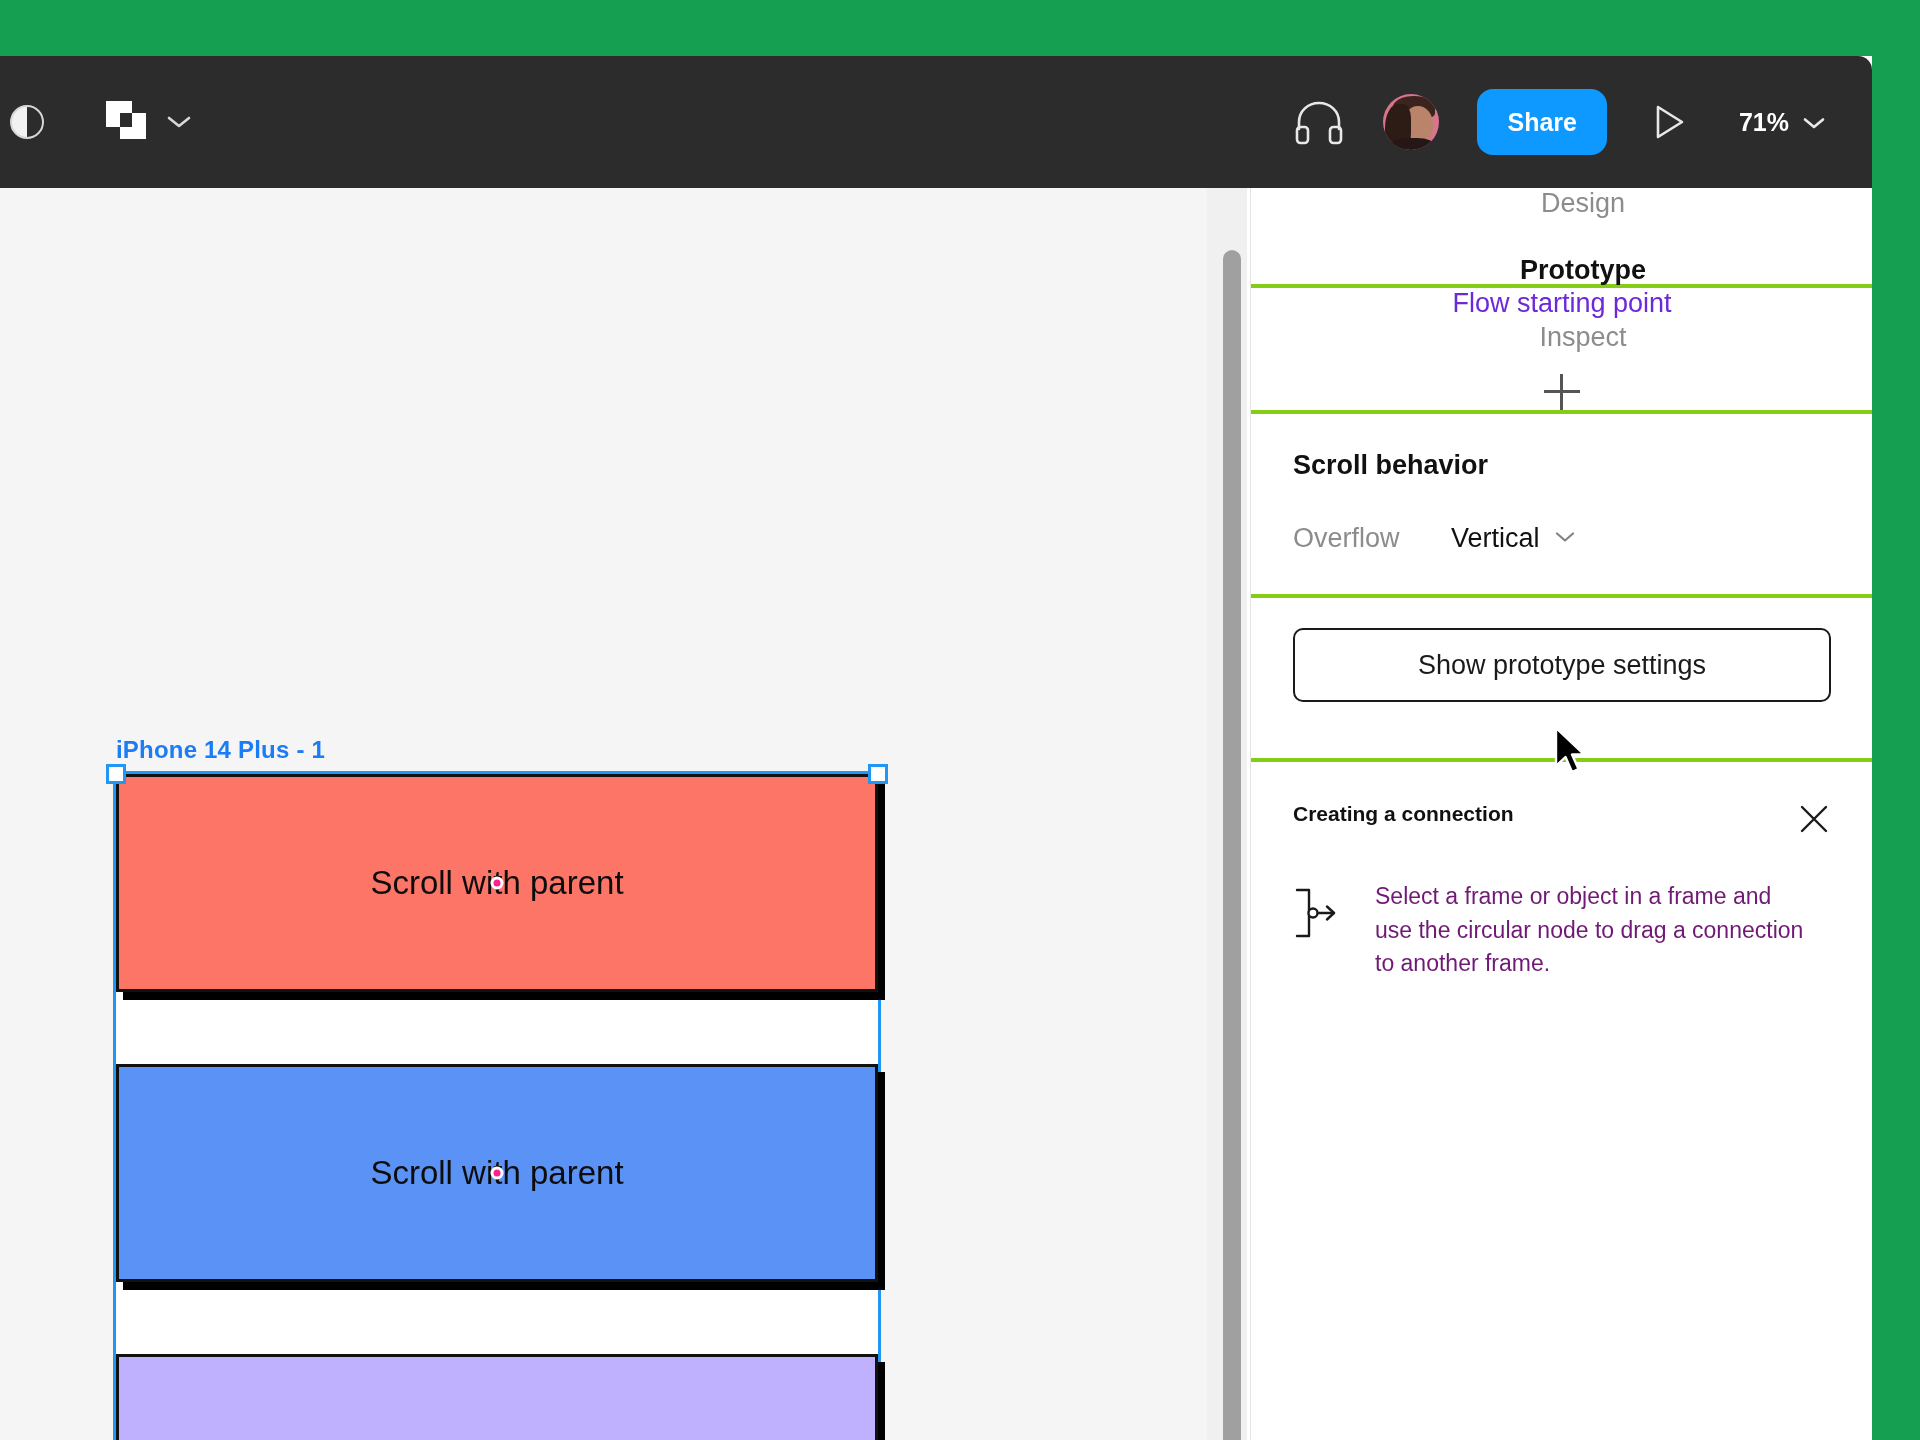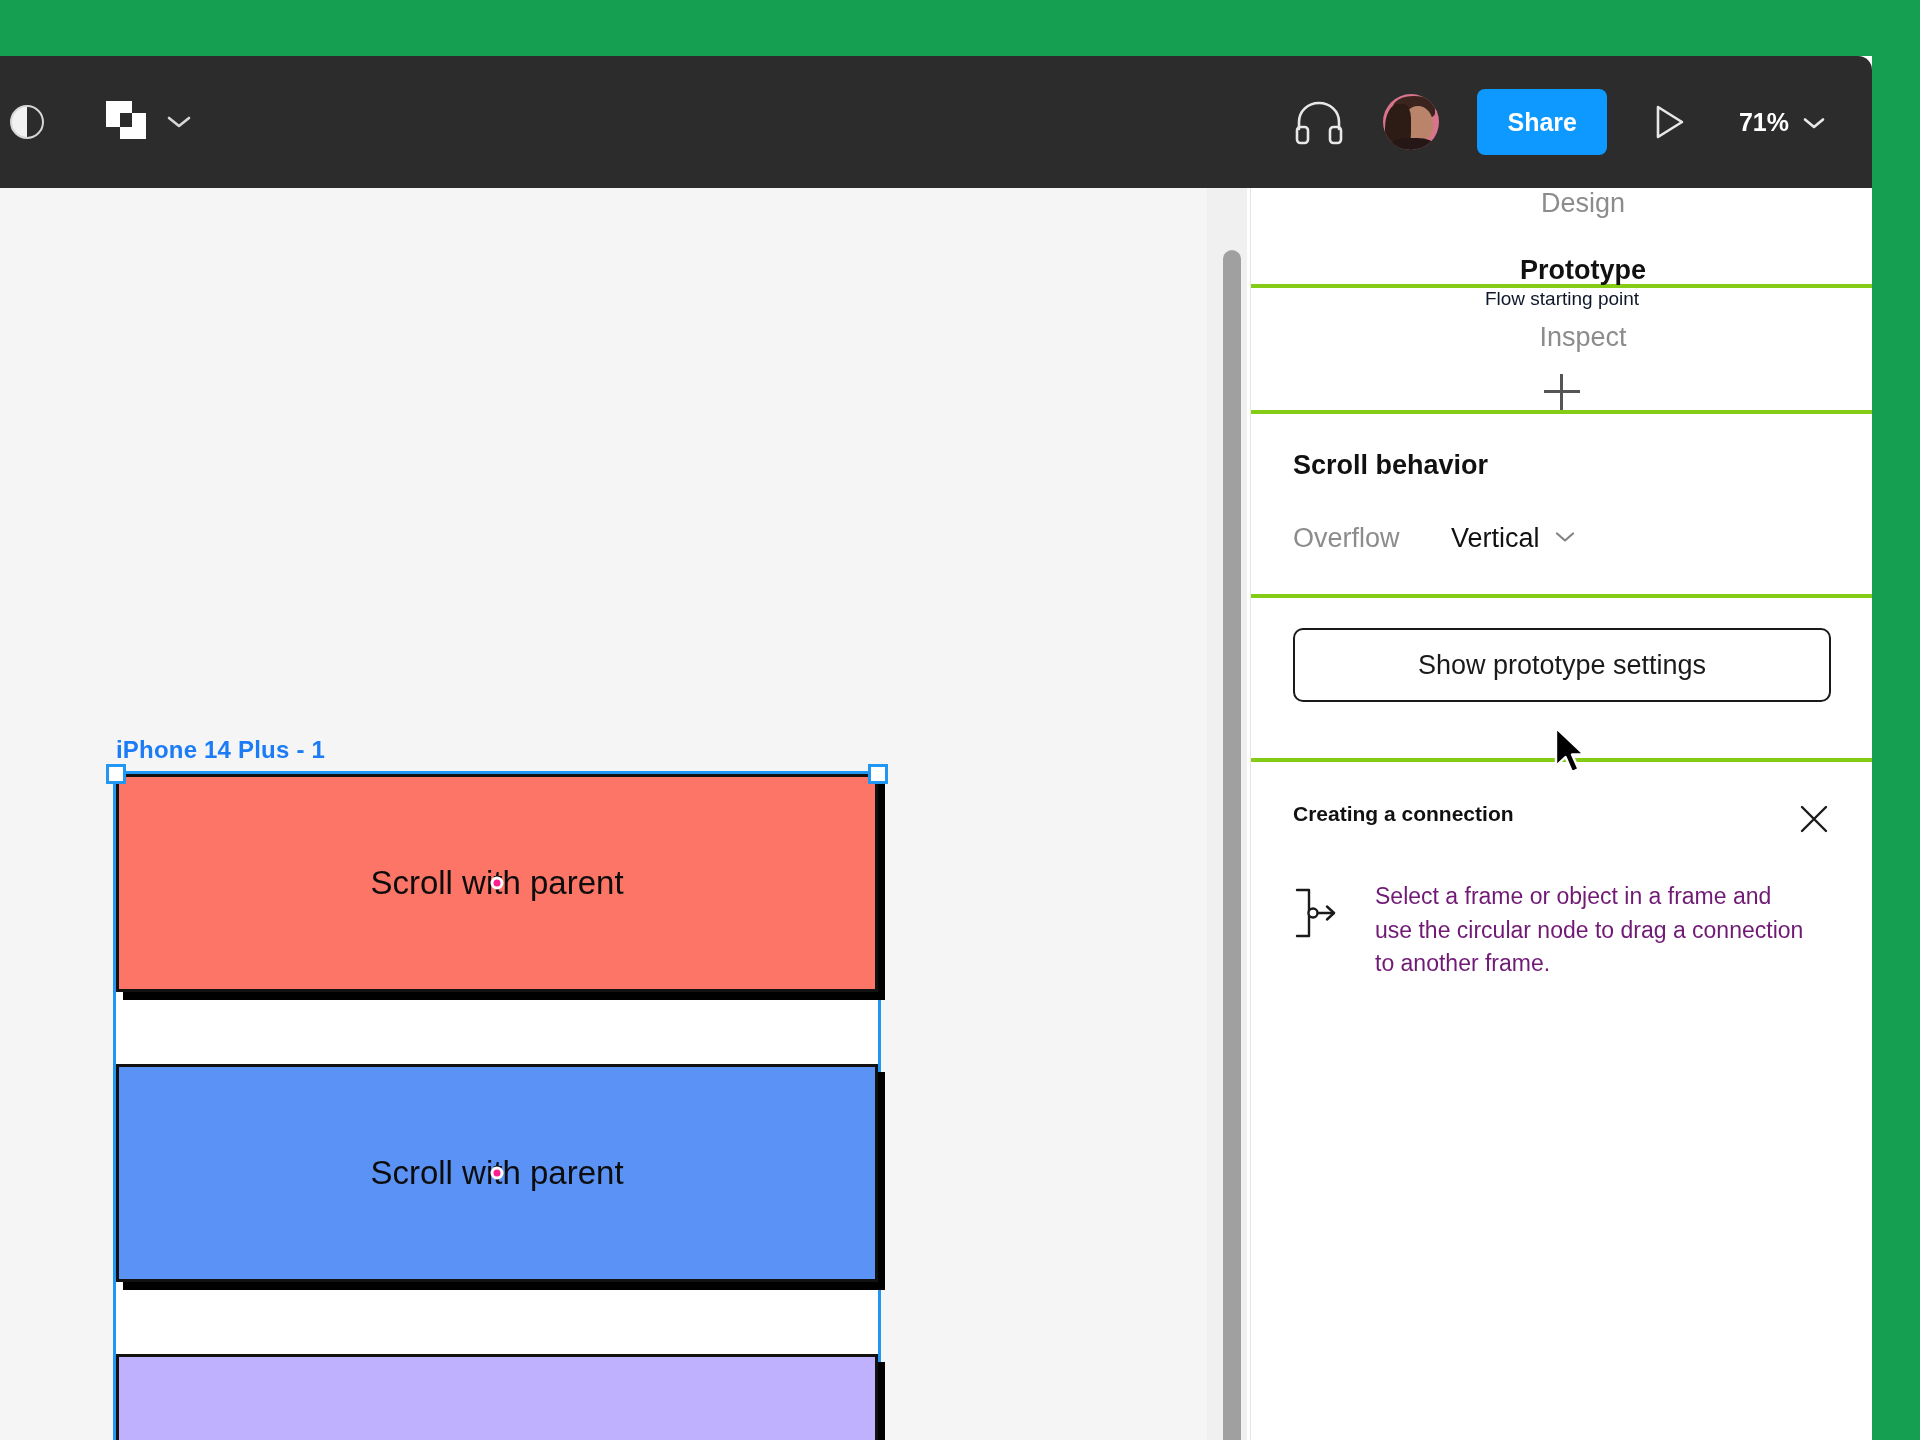--- a/index.html
+++ b/index.html
@@ -59,21 +59,21 @@
   }
   .avatar .hair-l { position:absolute; left:2px; top:10px; width:26px; height:48px; background:#2d1b16; border-radius:50% 30% 40% 40%; }
   .avatar .face { position:absolute; left:20px; top:12px; width:30px; height:36px; background:#b98469; border-radius:50% 50% 45% 45%; }
   .avatar .hair-t { position:absolute; left:10px; top:2px; width:42px; height:22px; background:#3a241d; border-radius:50% 50% 20% 20%; }
   .avatar .body { position:absolute; left:8px; top:44px; width:44px; height:20px; background:#241715; border-radius:40% 40% 0 0; }
 
   #share-button {
     margin-left: 38px;
     background: #0d99ff; color: #ffffff;
     font-size: 25px; font-weight: 700;
-    border: none; border-radius: 8px;
+    border: none; border-radius: 16px;
     padding: 0 30px; height: 66px;
     display: flex; align-items: center; justify-content: center;
     cursor: pointer;
     font-family: "Liberation Sans", sans-serif;
   }
   .present-btn { margin-left: 38px; width: 46px; height: 46px; }
   #zoom-control {
     margin-left: 48px; display: flex; align-items: center; gap: 13px;
     color: #ffffff; font-size: 25px; font-weight: 700; cursor: pointer;
   }
@@ -157,21 +157,21 @@
     font-size: 27px; color: #8c8c8c; cursor: pointer;
     font-family: "Liberation Sans", sans-serif;
   }
   .panel-tab.active { color: #111111; font-weight: 700; }
 
   .panel-row {
     height: 122px; display: flex; align-items: center;
     justify-content: space-between;
     padding: 0 42px;
   }
-  .panel-row .row-label { font-size: 19px; color: #0f172a; }
+  .panel-row .row-label { font-size: 27px; color: #6d28d9; }
   .plus-btn { width: 36px; height: 36px; cursor: pointer; position: relative; }
   .plus-btn::before, .plus-btn::after {
     content: ""; position: absolute; background: #555555;
   }
   .plus-btn::before { left: 0; top: 16px; width: 36px; height: 3px; }
   .plus-btn::after  { top: 0; left: 16px; height: 36px; width: 3px; }
 
   #scroll-behavior-section { padding: 36px 42px 40px; }
   #scroll-behavior-title { font-size: 27px; font-weight: 700; color: #111111; }
   #scroll-behavior-row { margin-top: 42px; display: flex; align-items: center; }

